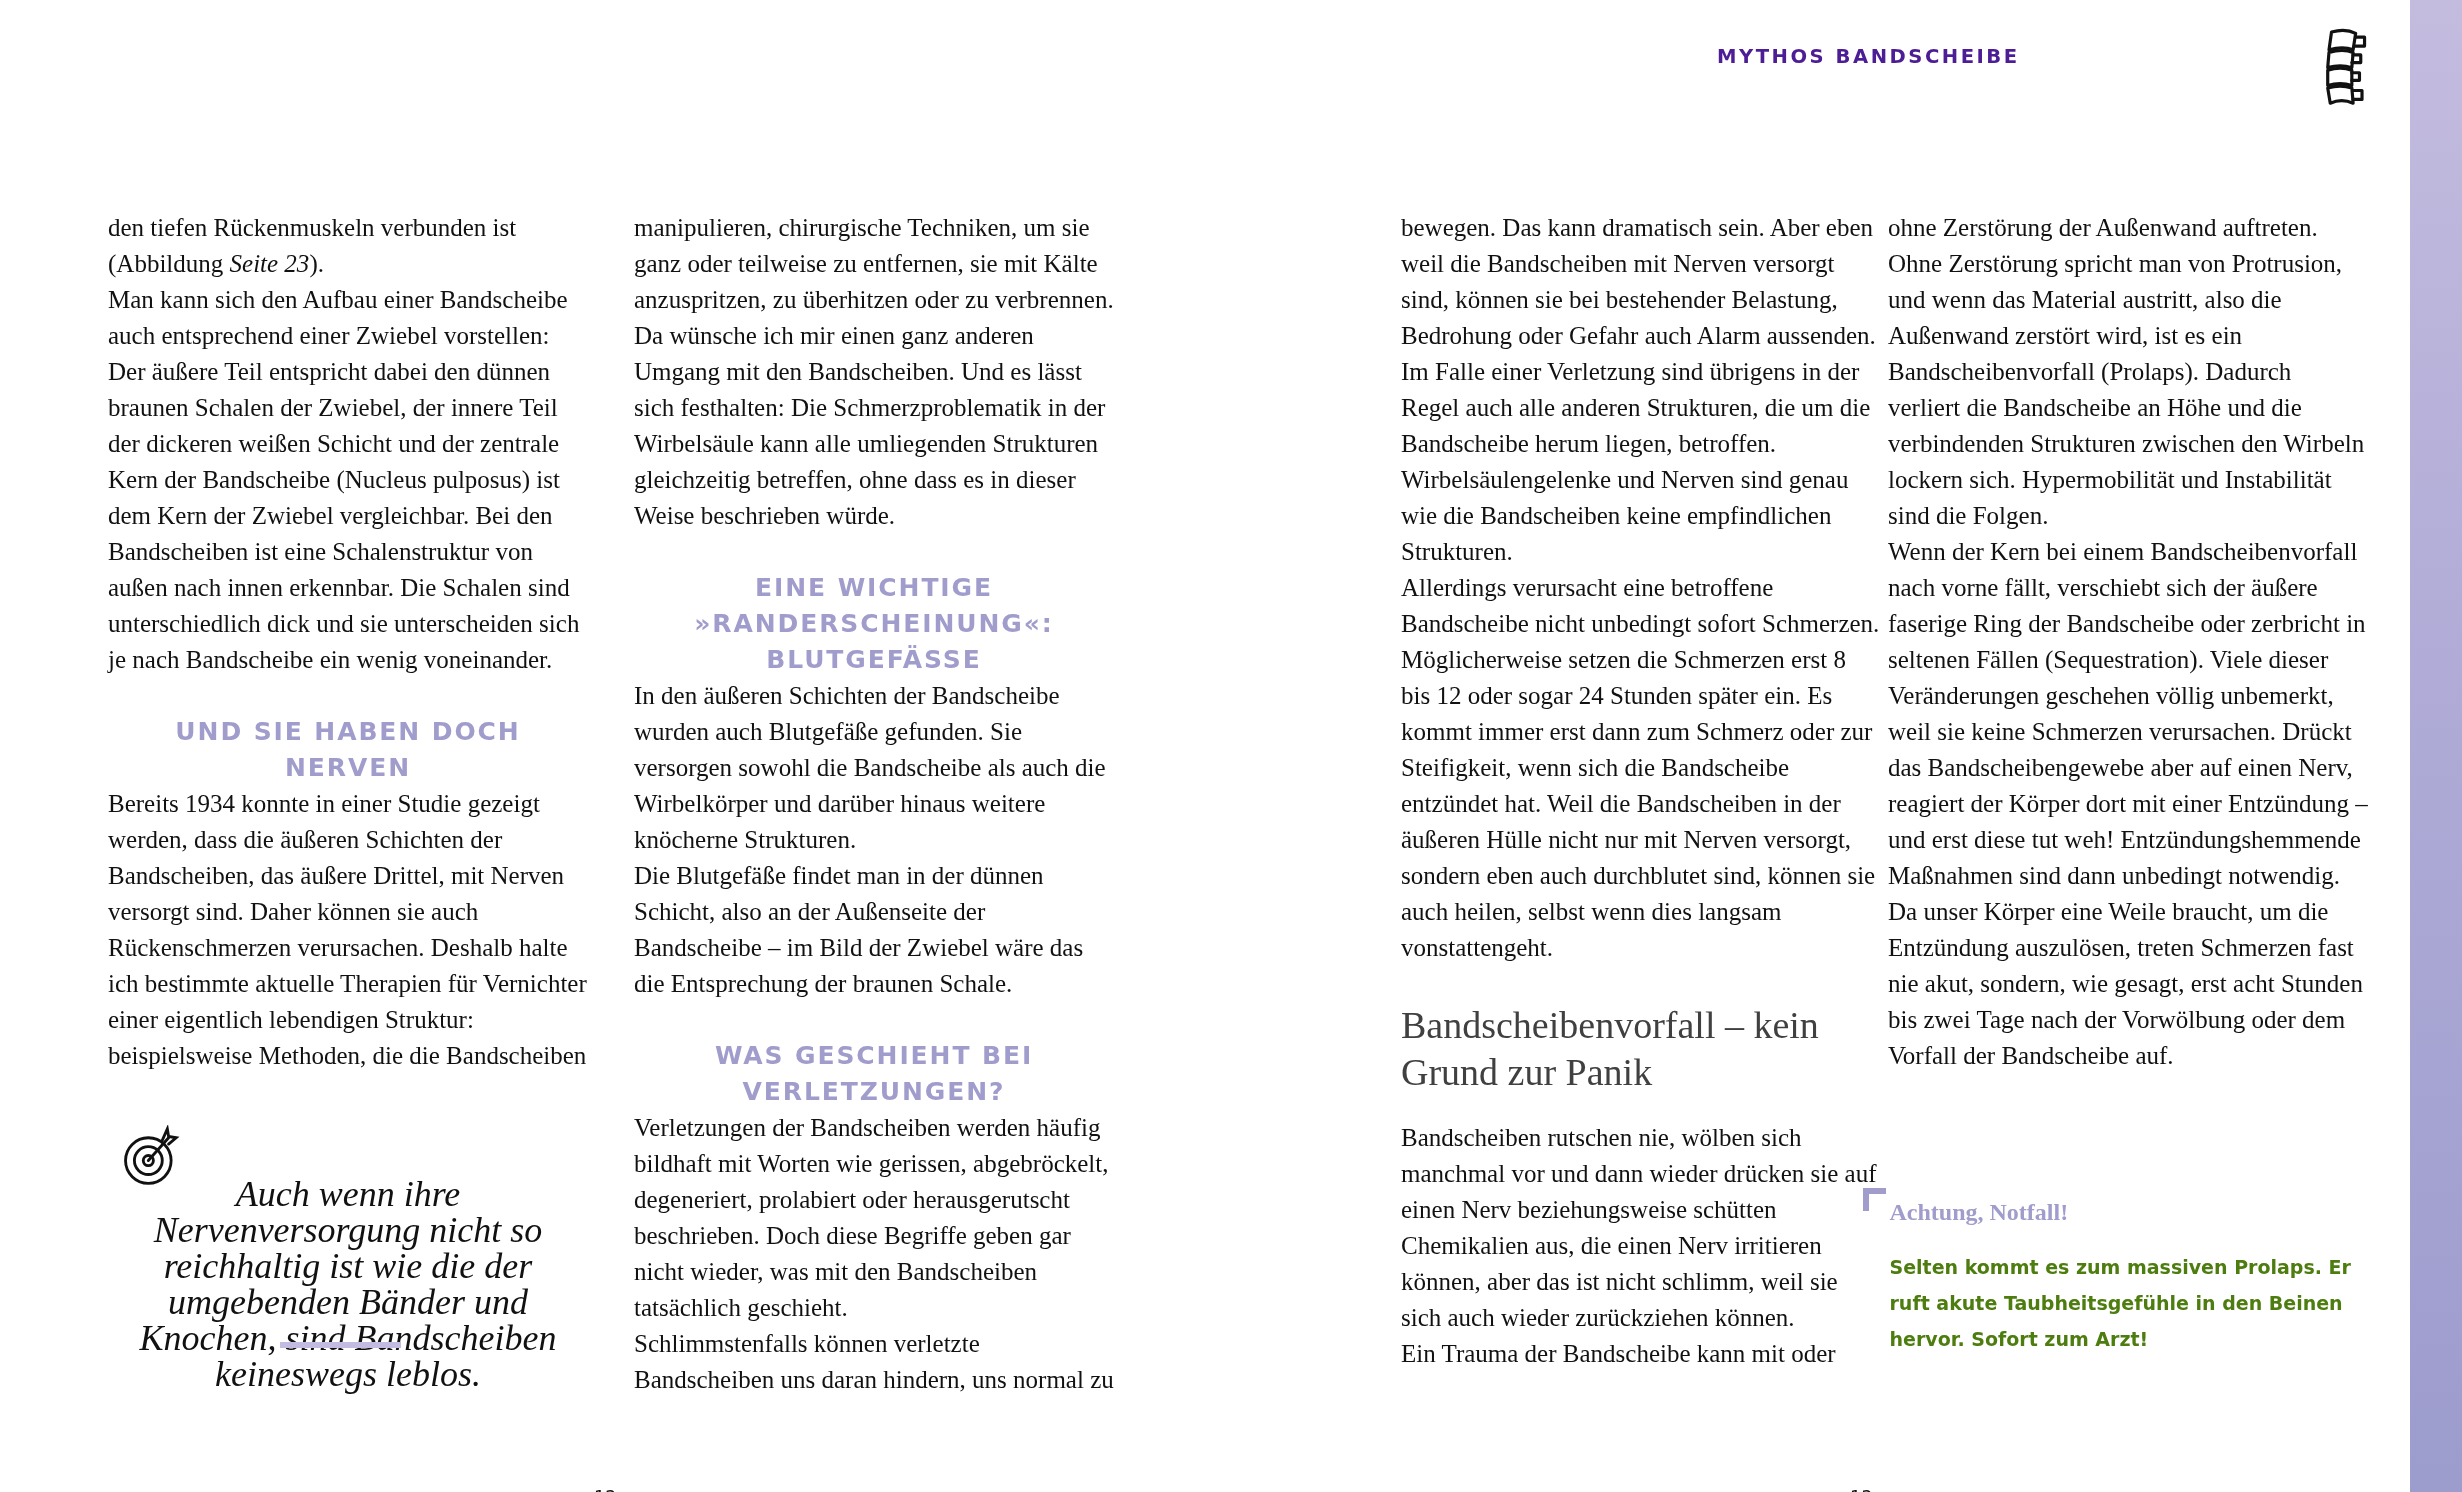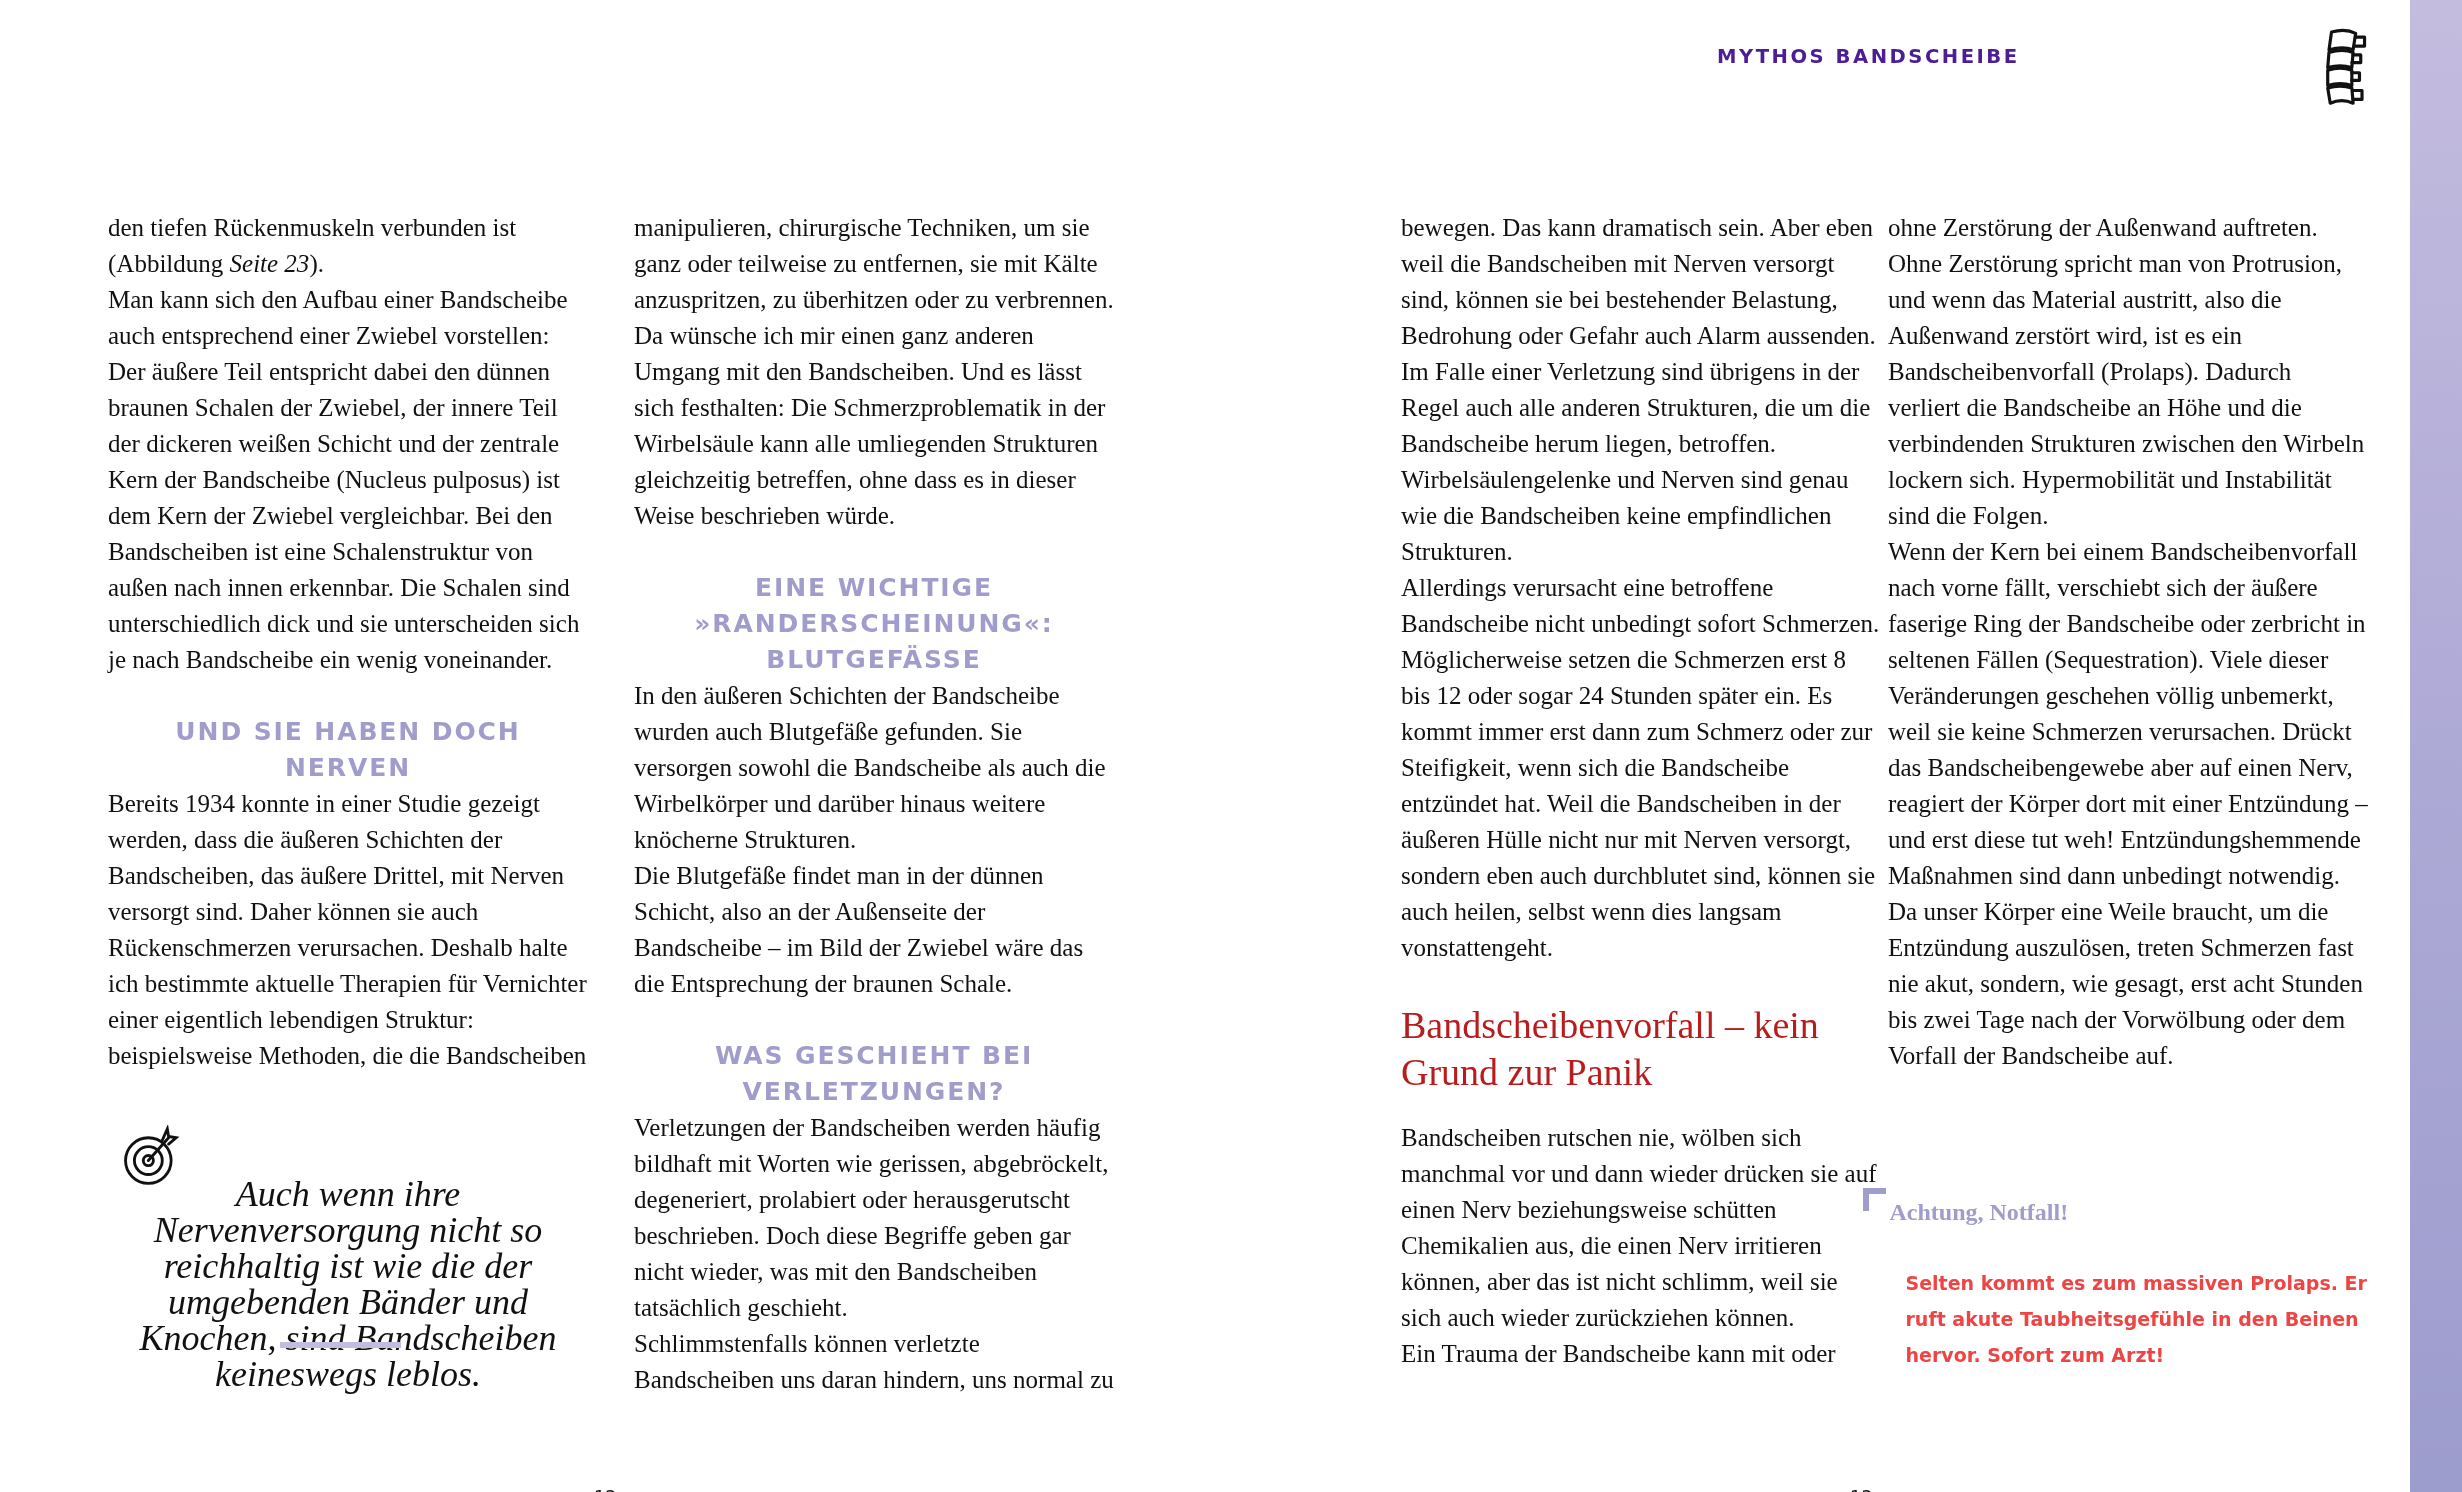--- a/index.html
+++ b/index.html
@@ -37,21 +37,21 @@
 
   .sub-head {
     font-family: "DejaVu Sans", sans-serif; font-weight: bold;
     color: #a09ccc; font-size: 25px; line-height: 36px;
     letter-spacing: 1.9px; text-transform: uppercase; margin: 0; text-align: center;
   }
   .sp-top { margin-top: 36px; }
 
   .big-head {
     font-family: "Liberation Serif", "DejaVu Serif", serif;
-    color: #b91c1c; font-size: 38px; line-height: 47px;
+    color: #404040; font-size: 38px; line-height: 47px;
     margin: 36px 0 24px 0; font-weight: normal;
   }
 
   .quote-box { position: absolute; left: 114px; top: 1125px; width: 468px; }
   .target-icon { position: absolute; left: 8.8px; top: 0; width: 57px; height: 61px; }
   .quote-text {
     font-style: italic; font-size: 36px; line-height: 36px;
     text-align: center; margin: 0; padding-top: 51px; color: #111;
   }
   .quote-rule {
@@ -63,23 +63,23 @@
   .alert-corner {
     position: absolute; left: 0; top: 0; width: 23px; height: 23px;
     border-left: 6.3px solid #a09ccc; border-top: 6.3px solid #a09ccc; box-sizing: border-box;
   }
   .alert-title {
     position: absolute; left: 26.5px; top: 11.4px; margin: 0;
     font-family: "Liberation Serif", serif; font-weight: bold;
     color: #a09ccc; font-size: 24px;
   }
   .alert-text {
-    position: absolute; left: 26.5px; top: 61px; width: 468px; margin: 16px;
+    position: absolute; left: 26.5px; top: 61px; width: 468px; margin: 0;
     font-family: "DejaVu Sans", sans-serif; font-weight: bold;
-    font-size: 19px; line-height: 36px; color: #ef4444;
+    font-size: 19px; line-height: 36px; color: #4d7c0f;
   }
 
   .page-num {
     position: absolute; top: 1487px; font-family: "DejaVu Sans", sans-serif;
     font-size: 17.7px; color: #111;
   }
   .pn-left { left: 594px; }
   .pn-right { left: 1850px; text-decoration: underline; }
 </style>
 </head>

